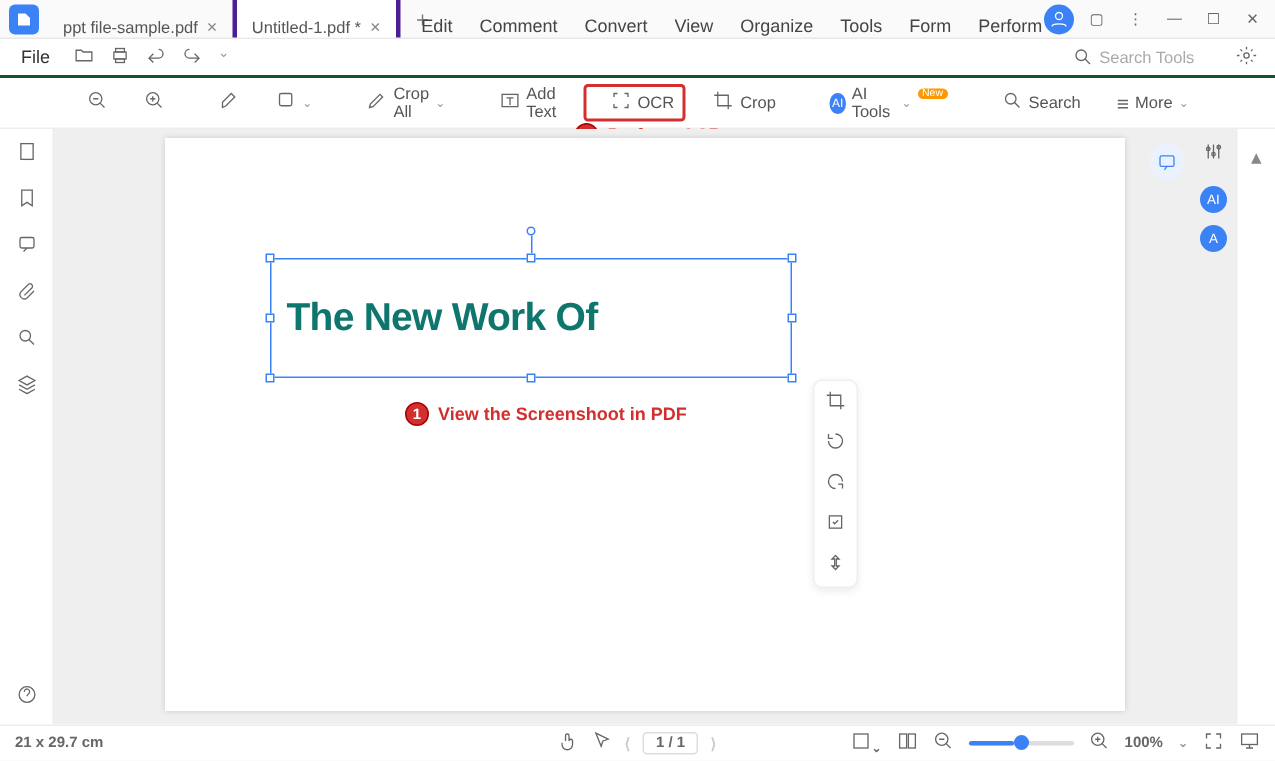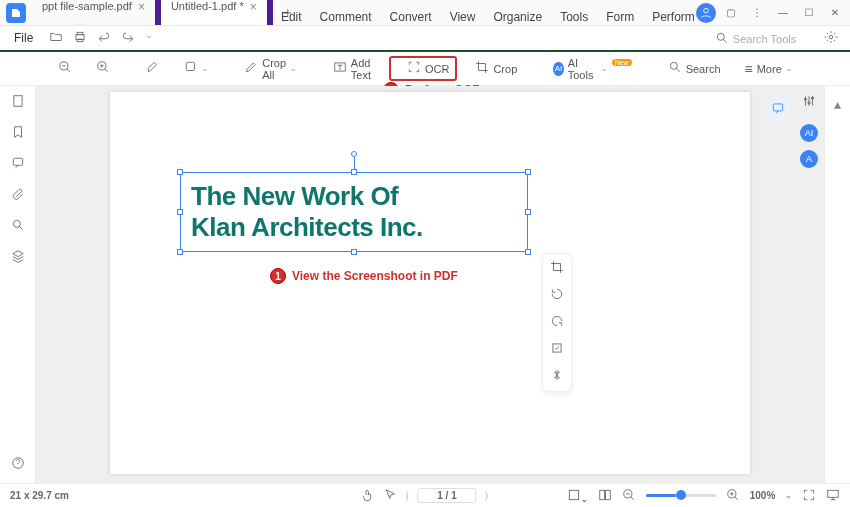--- a/index.html
+++ b/index.html
@@ -1,21 +1,21 @@
 <!DOCTYPE html>
 <html><head>
 <meta charset="utf-8">
 <style>
 * { box-sizing: border-box; margin: 0; padding: 0; font-family: -apple-system, BlinkMacSystemFont, "Segoe UI", Arial, sans-serif; }
 body { width: 850px; height: 507px; background: #f5f5f5; overflow: hidden; font-size: 12px; color: #333; }
 
 .titlebar { height: 26px; background: #fafafa; display: flex; align-items: center; border-bottom: 1px solid #e8e8e8; }
 .app-logo { width: 20px; height: 20px; margin: 0 6px; background: #3b82f6; border-radius: 4px; display: flex; align-items: center; justify-content: center; }
 .app-logo svg { width: 12px; height: 12px; fill: white; }
-.tab { display: flex; align-items: flex-start; height: 100%; padding: 0 10px; font-size: 11px; color: #555; border-right: 6px solid #4c1d95; gap: 6px; cursor: pointer; }
+.tab { display: flex; align-items: flex-end; height: 100%; padding: 0 10px; font-size: 11px; color: #555; border-right: 3px solid #4c1d95; gap: 6px; cursor: pointer; }
 .tab.active { background: #fff; }
 .tab .close { color: #888; font-size: 12px; cursor: pointer; }
 .tab-plus { padding: 0 8px; color: #777; cursor: pointer; font-size: 14px; }
 .titlebar-right { margin-left: auto; display: flex; align-items: center; gap: 4px; padding-right: 4px; }
 .win-btn { width: 22px; height: 22px; display: flex; align-items: center; justify-content: center; color: #666; cursor: pointer; font-size: 10px; }
 .circle-blue { width: 20px; height: 20px; border-radius: 50%; background: #3b82f6; color: white; display:flex; align-items:center; justify-content:center; font-size:10px; }
 
 .menubar { height: 26px; background: #fff; display: flex; align-items: center; border-bottom: 2px solid #14532d; padding: 0 6px; }
 .file-btn { font-size: 12px; padding: 0 8px; cursor: pointer; color: #333; }
 .quick-icons { display: flex; gap: 10px; padding: 0 8px; }
@@ -59,21 +59,21 @@
 .callout.c1 { left: 235px; top: 183px; }
 .callout.c2 { left: 243px; top: -9px; }
 
 .right-float { position:absolute; right:34px; top:10px; width:24px; height:24px; border-radius:50%; background:#eaf2ff; display:flex; align-items:center; justify-content:center; color:#3b82f6; cursor:pointer; }
 .right-dots { position:absolute; right:6px; top:38px; display:flex; flex-direction:column; gap:8px; }
 .dot-a { width:18px; height:18px; border-radius:50%; background:#3b82f6; color:white; font-size:9px; display:flex; align-items:center; justify-content:center; }
 .settings-icn { position:absolute; right:8px; top:8px; color:#888; cursor:pointer; }
 
 .statusbar { height: 24px; background: #fff; border-top: 1px solid #eee; display: flex; align-items: center; padding: 0 10px; font-size: 10px; color: #666; font-weight: bold; }
 .status-center { position:absolute; left:50%; transform:translateX(-50%); display:flex; align-items:center; gap:8px; }
-.status-center .pg { border:1px solid #ddd; padding: 1px 19px; border-radius:3px; font-size:10px;text-align:center; }
+.status-center .pg { border:1px solid #ddd; padding: 1px 8px; border-radius:3px; font-size:10px;text-align:center; }
 .status-right { margin-left: auto; display:flex; align-items:center; gap:10px; }
 .slider { width: 70px; height: 3px; background: #ddd; border-radius:2px; position:relative; }
 .slider .thumb { width:10px; height:10px; background:#3b82f6; border-radius:50%; position:absolute; left:30px; top:-4px; }
 .trail { position:absolute; left:0; width:30px; height:3px; background:#3b82f6; border-radius:2px; }
 
 svg.i { width: 14px; height: 14px; stroke: #666; stroke-width: 1.5; fill: none; }
 svg.i.blue { stroke: #3b82f6; }
 </style>
 </head>
 <body>
@@ -268,21 +268,20 @@
         <div class="handle tl"></div>
         <div class="handle tm"></div>
         <div class="handle tr"></div>
         <div class="handle ml"></div>
         <div class="handle mr"></div>
         <div class="handle bl"></div>
         <div class="handle bm"></div>
         <div class="handle br"></div>
         <div class="sel-text">
           <div>The New Work Of</div>
-          <div>Klan Architects Inc.</div>
         </div>
         <div class="float-tools">
           <span class="ft-icn"><svg class="i" viewBox="0 0 24 24">
                 <path d="M6 2v16h16M2 6h16v16"></path>
               </svg></span>
           <span class="ft-icn"><svg class="i" viewBox="0 0 24 24">
                 <path d="M4 12a8 8 0 108-8M4 4v5h5"></path>
               </svg></span>
           <span class="ft-icn"><svg class="i" viewBox="0 0 24 24">
                 <path d="M20 12a8 8 0 10-8 8M20 20v-5h-5"></path>

